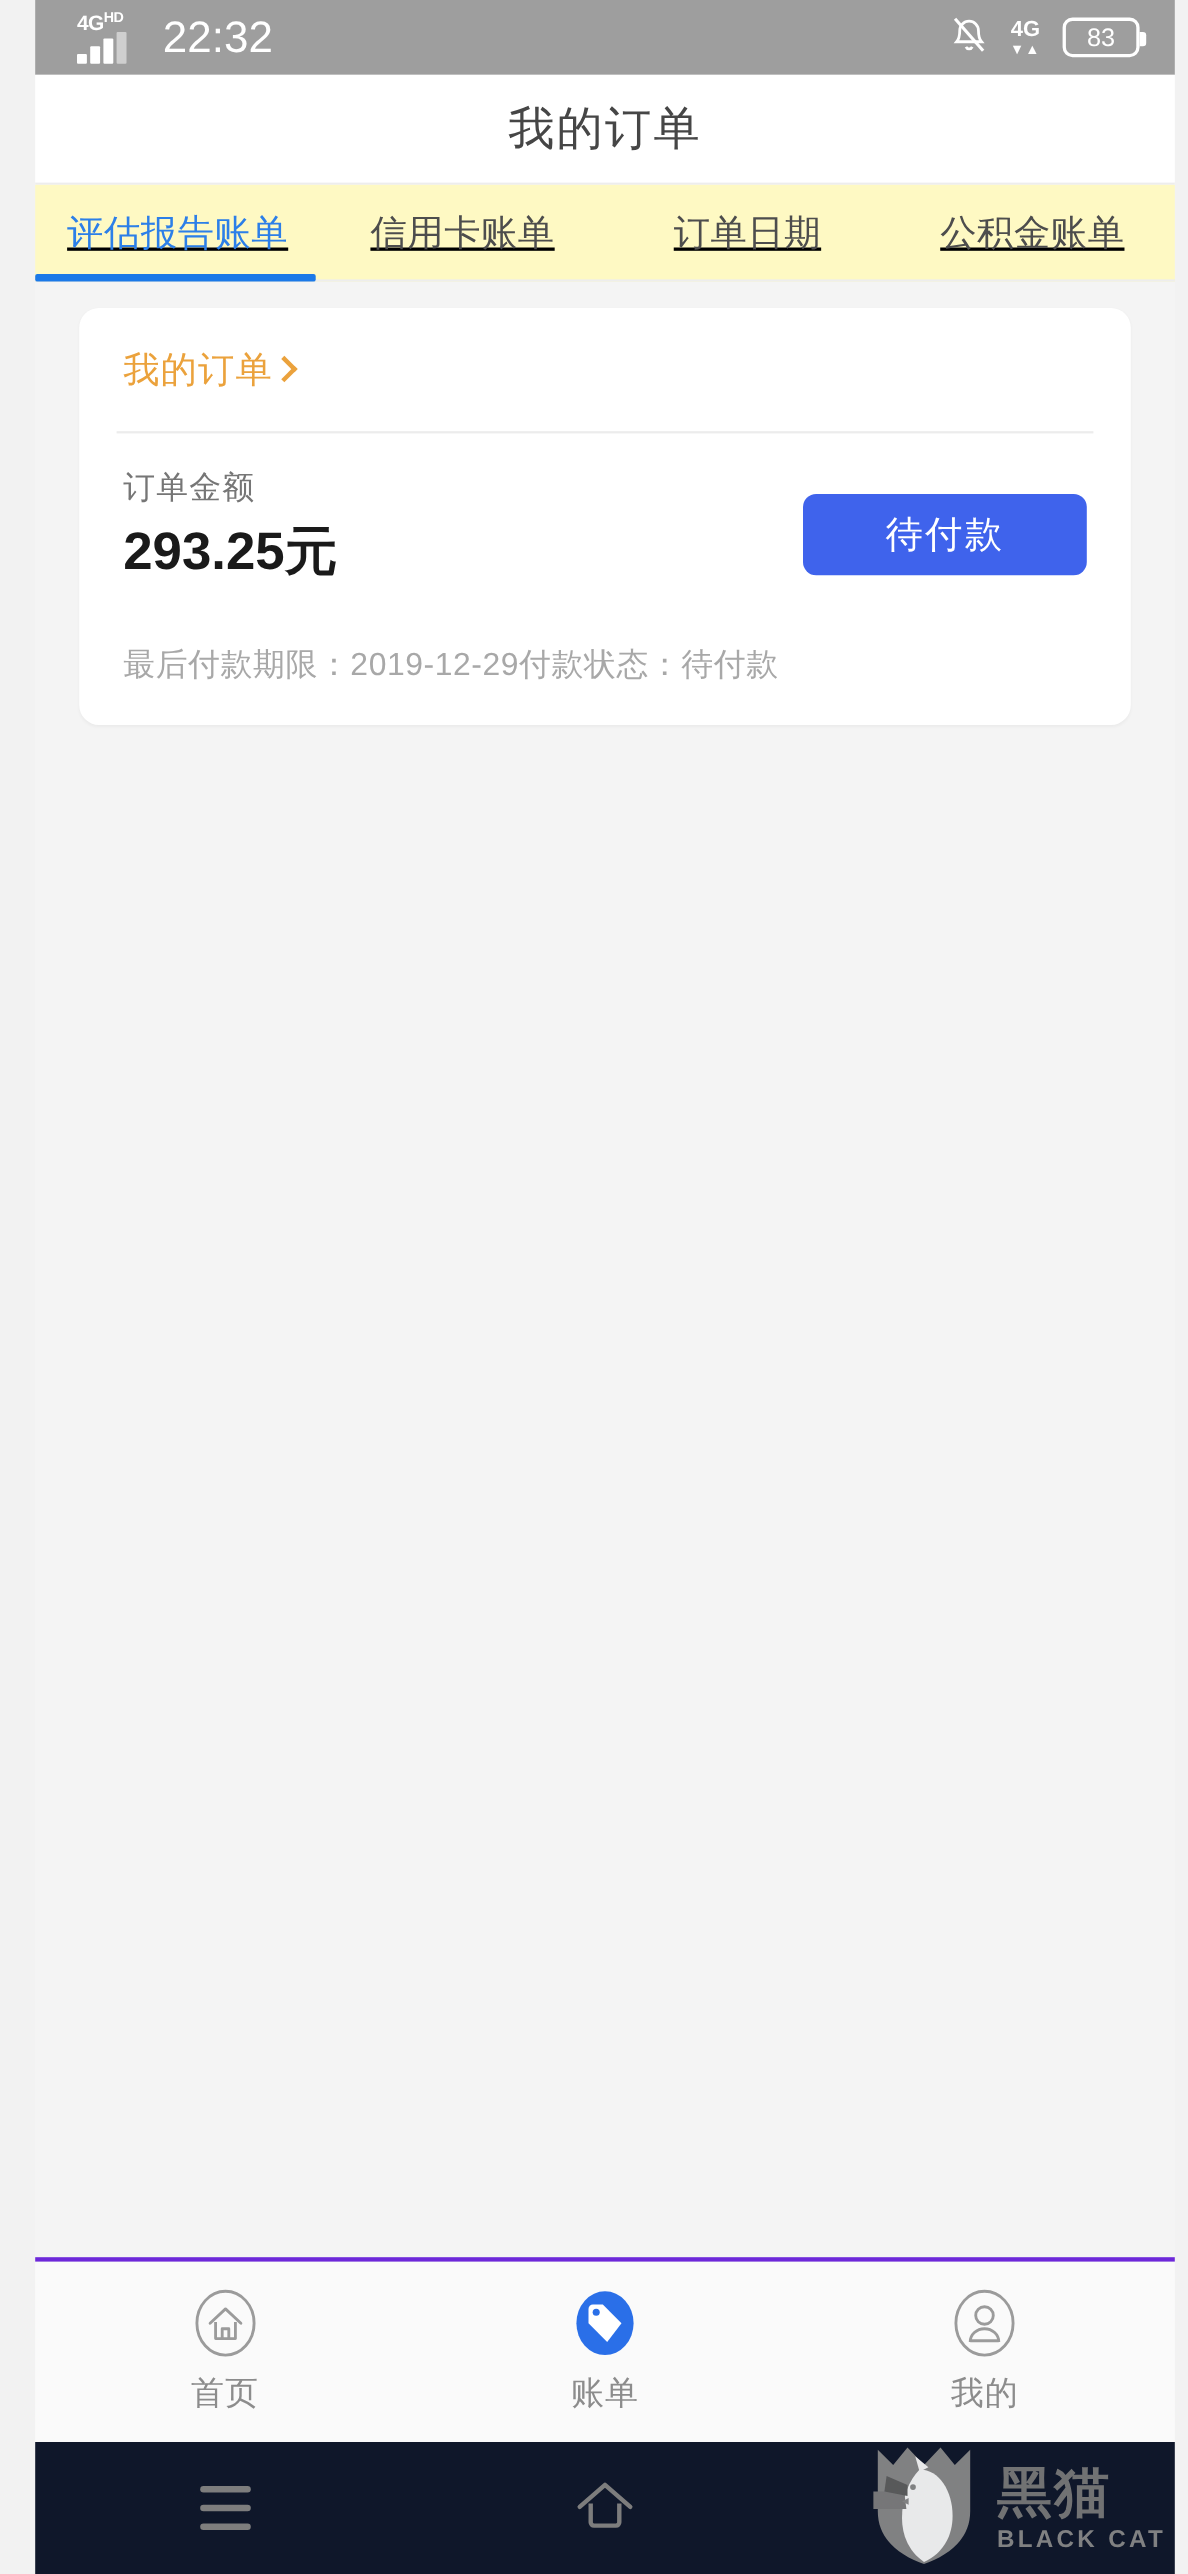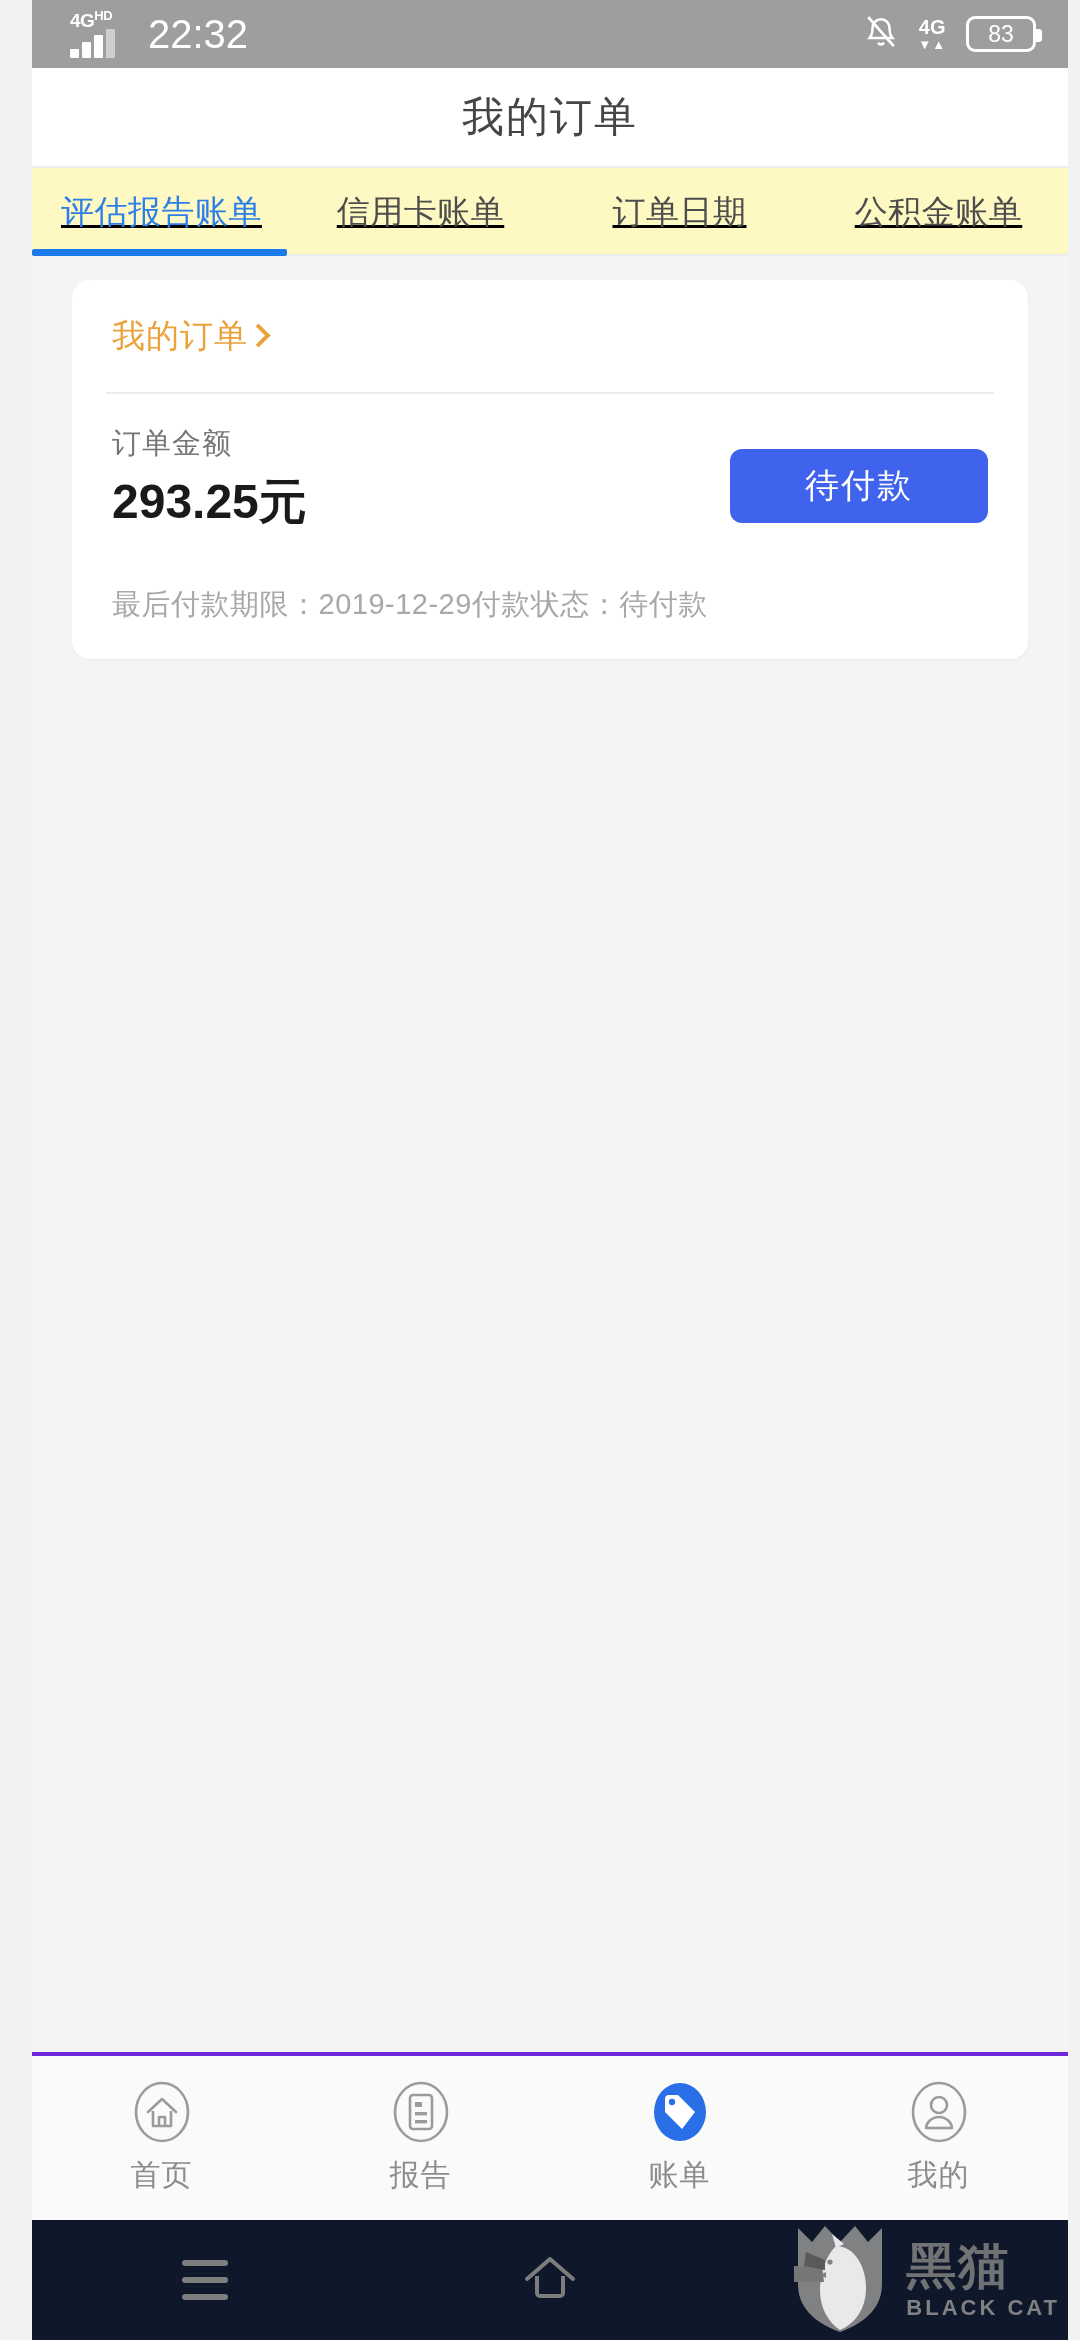--- a/index.html
+++ b/index.html
@@ -465,32 +465,20 @@
         <svg width="58" height="62" viewBox="0 0 58 62">
           <ellipse cx="29" cy="31" rx="26" ry="29" fill="none" stroke="#9b9b9b" stroke-width="2.6"></ellipse>
           <path d="M15 31 L29 18 L43 31" fill="none" stroke="#9b9b9b" stroke-width="2.6" stroke-linejoin="round" stroke-linecap="round"></path>
           <path d="M20 30 V45 h18 V30" fill="none" stroke="#9b9b9b" stroke-width="2.6" stroke-linejoin="round"></path>
           <path d="M26 45 V36 h6 v9" fill="none" stroke="#9b9b9b" stroke-width="2.6" stroke-linejoin="round"></path>
         </svg>
       </div>
       <div class="nav-label">首页</div>
     </div>
 
-    <div class="nav-item">
-      <div class="nav-icon">
-        <svg width="58" height="62" viewBox="0 0 58 62">
-          <ellipse cx="29" cy="31" rx="26" ry="29" fill="none" stroke="#9b9b9b" stroke-width="2.6"></ellipse>
-          <rect x="18" y="14" width="22" height="34" rx="3" fill="none" stroke="#9b9b9b" stroke-width="2.6"></rect>
-          <rect x="23" y="21" width="7" height="5" fill="#9b9b9b"></rect>
-          <rect x="23" y="31" width="12" height="3.4" fill="#9b9b9b"></rect>
-          <rect x="23" y="39" width="12" height="3.4" fill="#9b9b9b"></rect>
-        </svg>
-      </div>
-      <div class="nav-label">报告</div>
-    </div>
 
     <div class="nav-item active">
       <div class="nav-icon">
         <svg width="58" height="62" viewBox="0 0 58 62">
           <ellipse cx="29" cy="31" rx="26" ry="29" fill="#2a6fe8"></ellipse>
           <path d="M27 14 L44 31 L31 48 L14 31 L14 18 A4 4 0 0 1 18 14 Z" fill="#ffffff"></path>
           <circle cx="21" cy="21" r="3.2" fill="#2a6fe8"></circle>
         </svg>
       </div>
       <div class="nav-label">账单</div>

